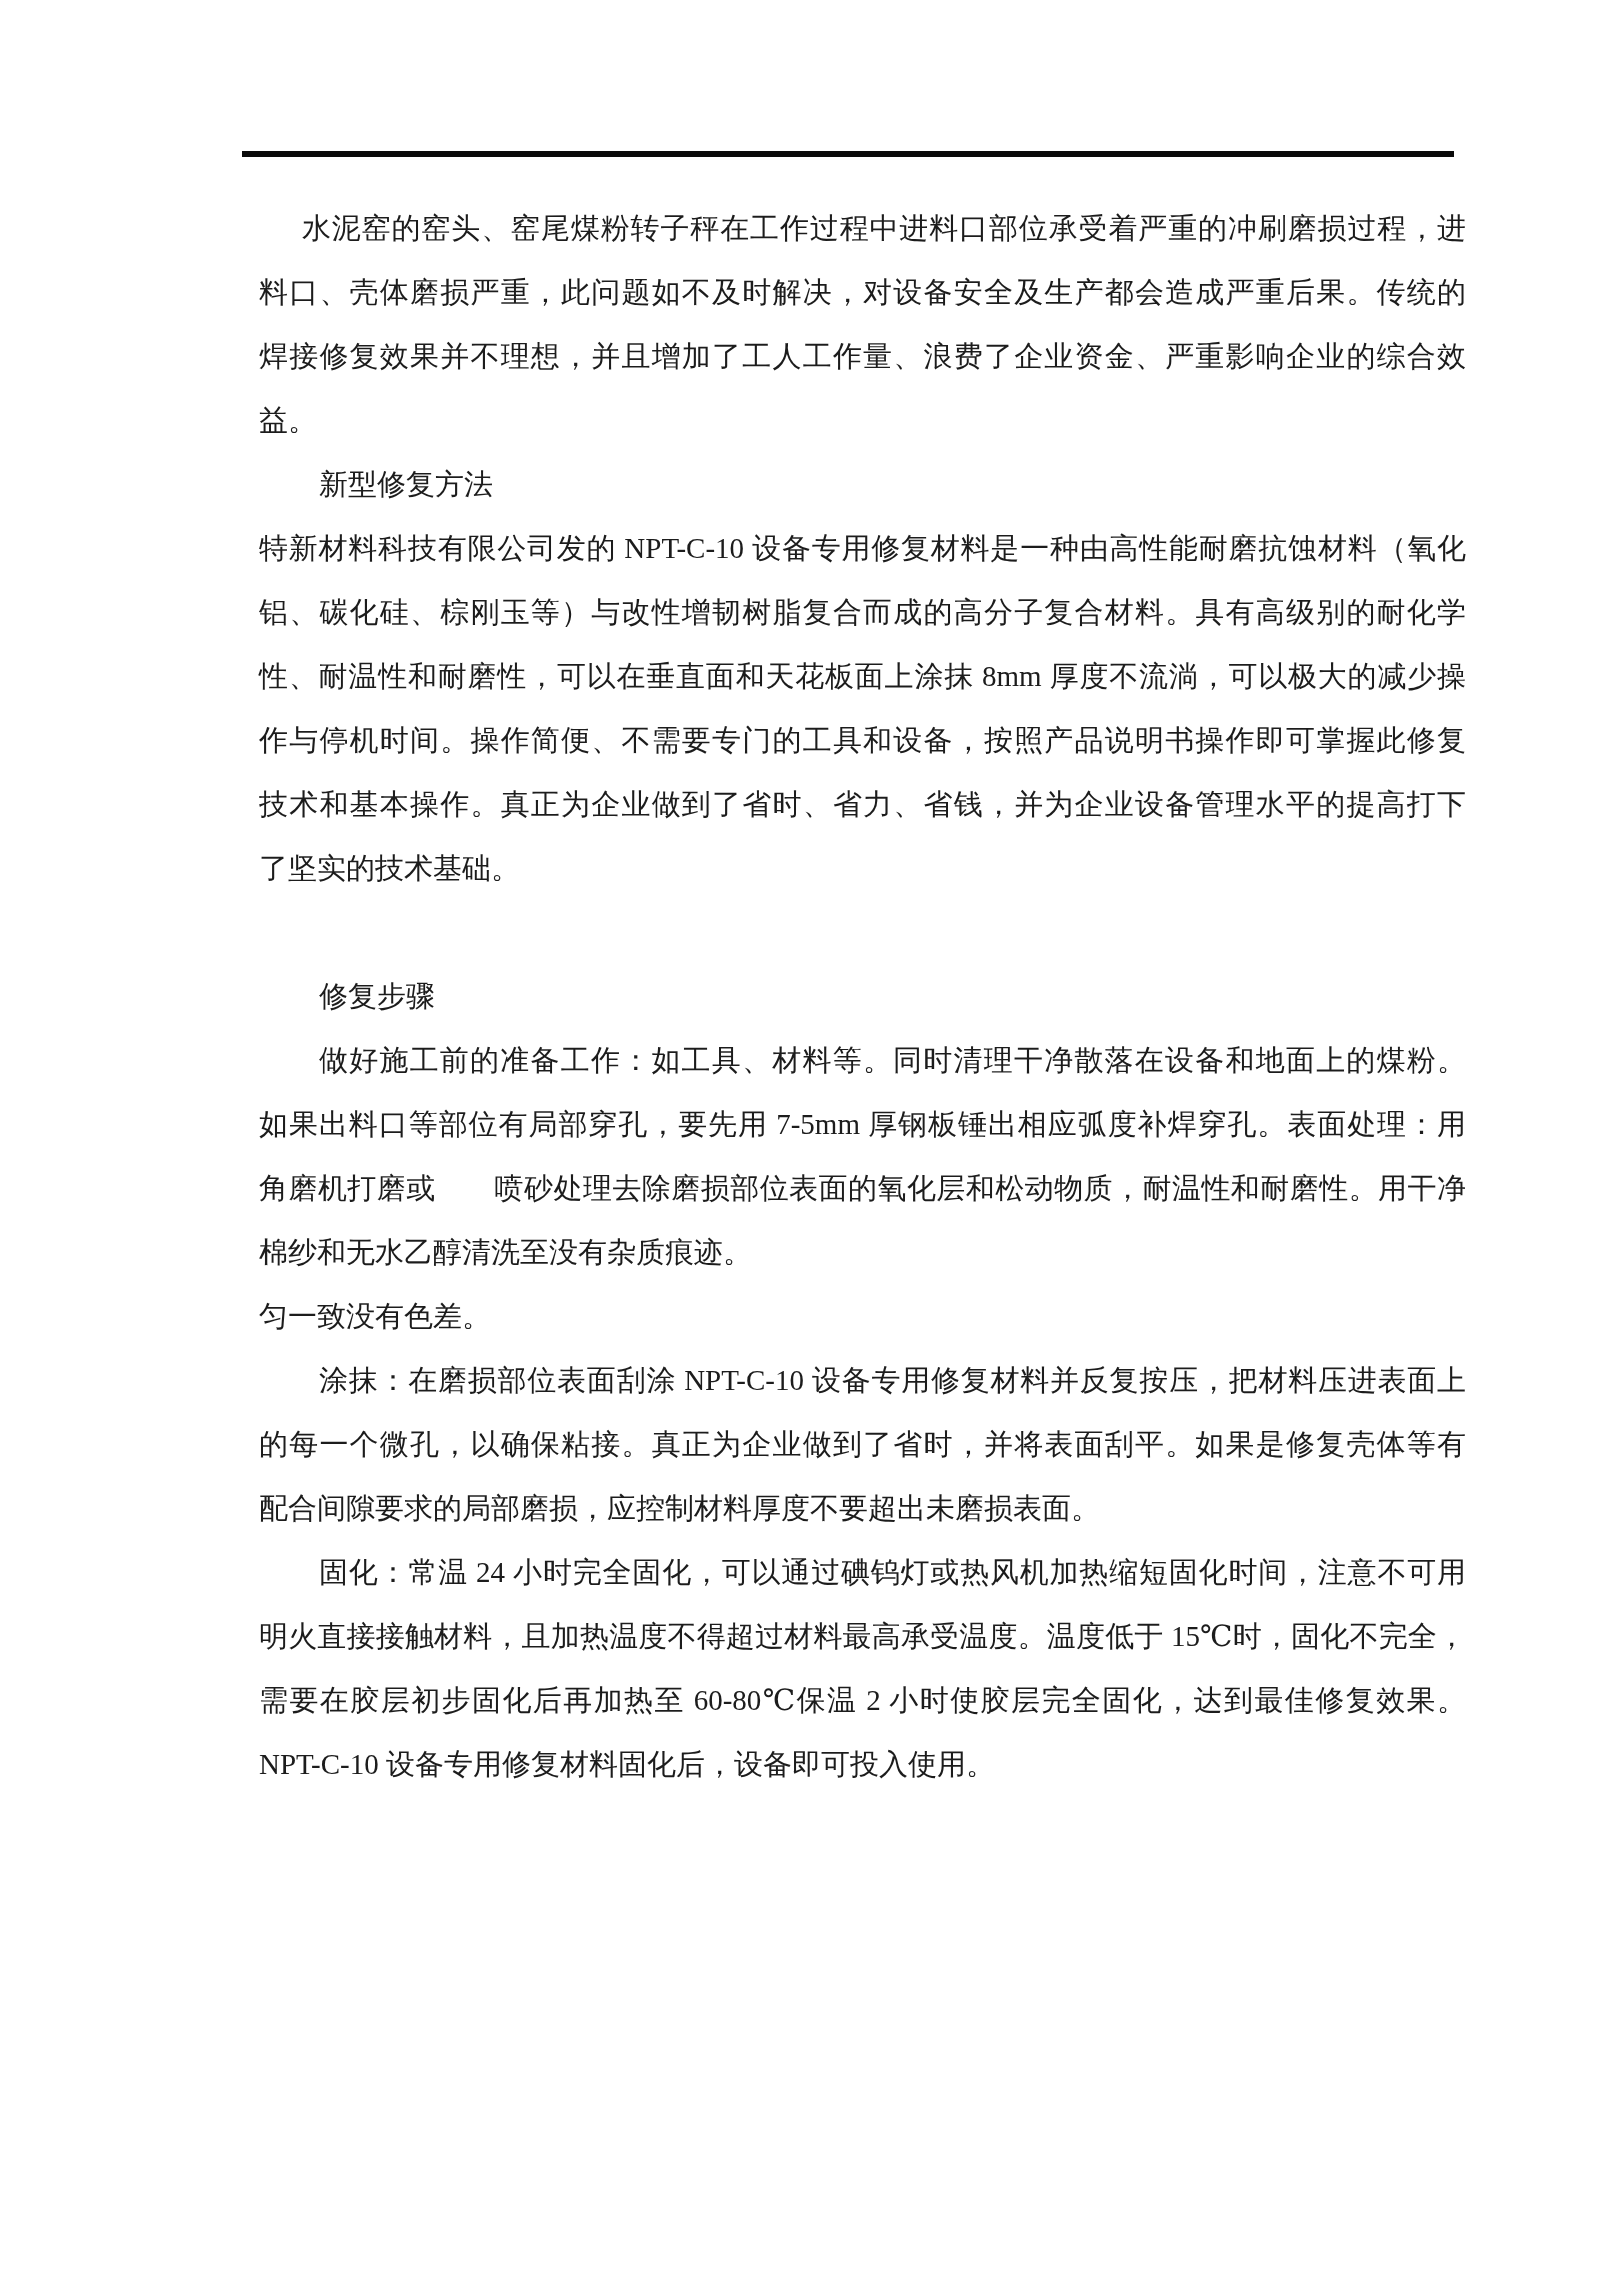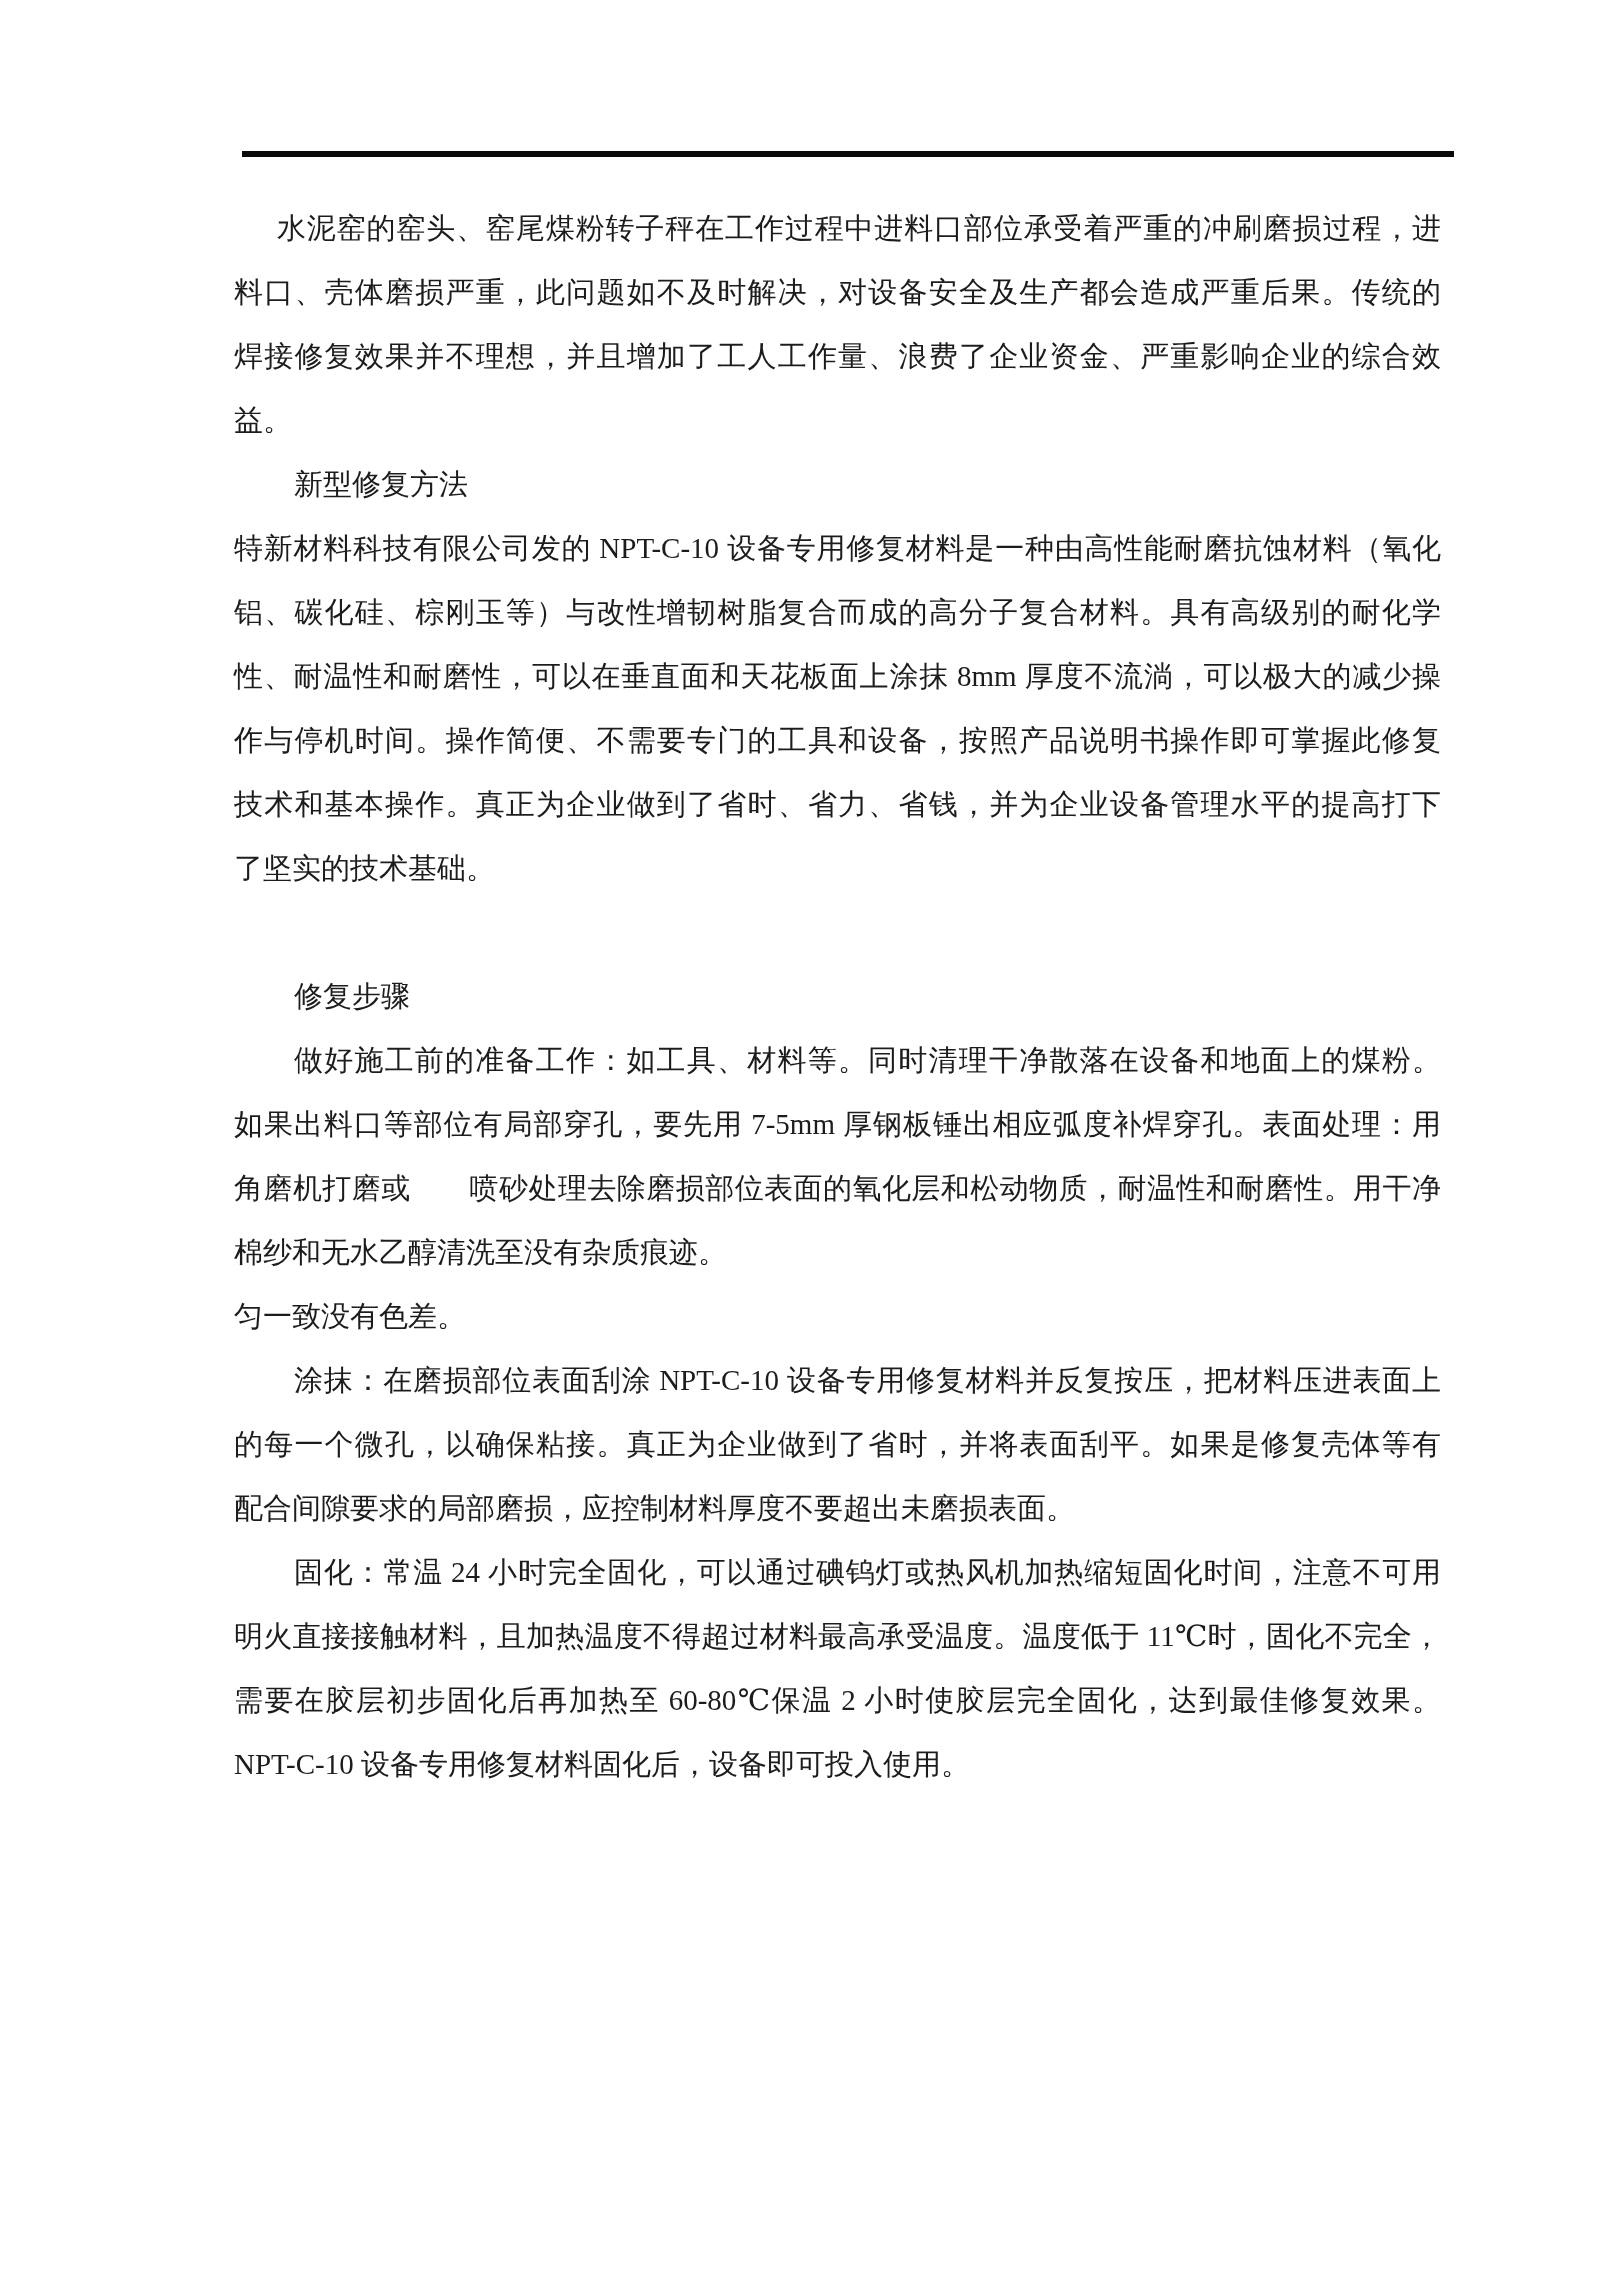--- a/index.html
+++ b/index.html
@@ -14,21 +14,21 @@
   .header-rule {
     position: absolute;
     left: 242px;
     top: 151px;
     width: 1212px;
     height: 5.9px;
     background: #0a0a0a;
   }
   .body-text {
     position: absolute;
-    left: 234px;
+    left: 259px;
     top: 196px;
     width: 1207px;
     font-size: 29px;
     line-height: 64px;
     color: #1c1c1c;
     letter-spacing: 0;
   }
   .ln {
     height: 64px;
     text-align: justify;
@@ -66,18 +66,18 @@
     <div class="ln left ind2">修复步骤</div>
     <div class="ln ind2">做好施工前的准备工作：如工具、材料等。同时清理干净散落在设备和地面上的煤粉。</div>
     <div class="ln">如果出料口等部位有局部穿孔，要先用 7-5mm 厚钢板锤出相应弧度补焊穿孔。表面处理：用</div>
     <div class="ln">角磨机打磨或　　喷砂处理去除磨损部位表面的氧化层和松动物质，耐温性和耐磨性。用干净</div>
     <div class="ln left">棉纱和无水乙醇清洗至没有杂质痕迹。</div>
     <div class="ln left">匀一致没有色差。</div>
     <div class="ln ind2">涂抹：在磨损部位表面刮涂 NPT-C-10 设备专用修复材料并反复按压，把材料压进表面上</div>
     <div class="ln">的每一个微孔，以确保粘接。真正为企业做到了省时，并将表面刮平。如果是修复壳体等有</div>
     <div class="ln left">配合间隙要求的局部磨损，应控制材料厚度不要超出未磨损表面。</div>
     <div class="ln ind2">固化：常温 24 小时完全固化，可以通过碘钨灯或热风机加热缩短固化时间，注意不可用</div>
-    <div class="ln">明火直接接触材料，且加热温度不得超过材料最高承受温度。温度低于 11℃时，固化不完全，</div>
+    <div class="ln">明火直接接触材料，且加热温度不得超过材料最高承受温度。温度低于 15℃时，固化不完全，</div>
     <div class="ln">需要在胶层初步固化后再加热至 60-80℃保温 2 小时使胶层完全固化，达到最佳修复效果。</div>
     <div class="ln left">NPT-C-10 设备专用修复材料固化后，设备即可投入使用。</div>
   </div>
 </div>
 
 
 </body></html>

